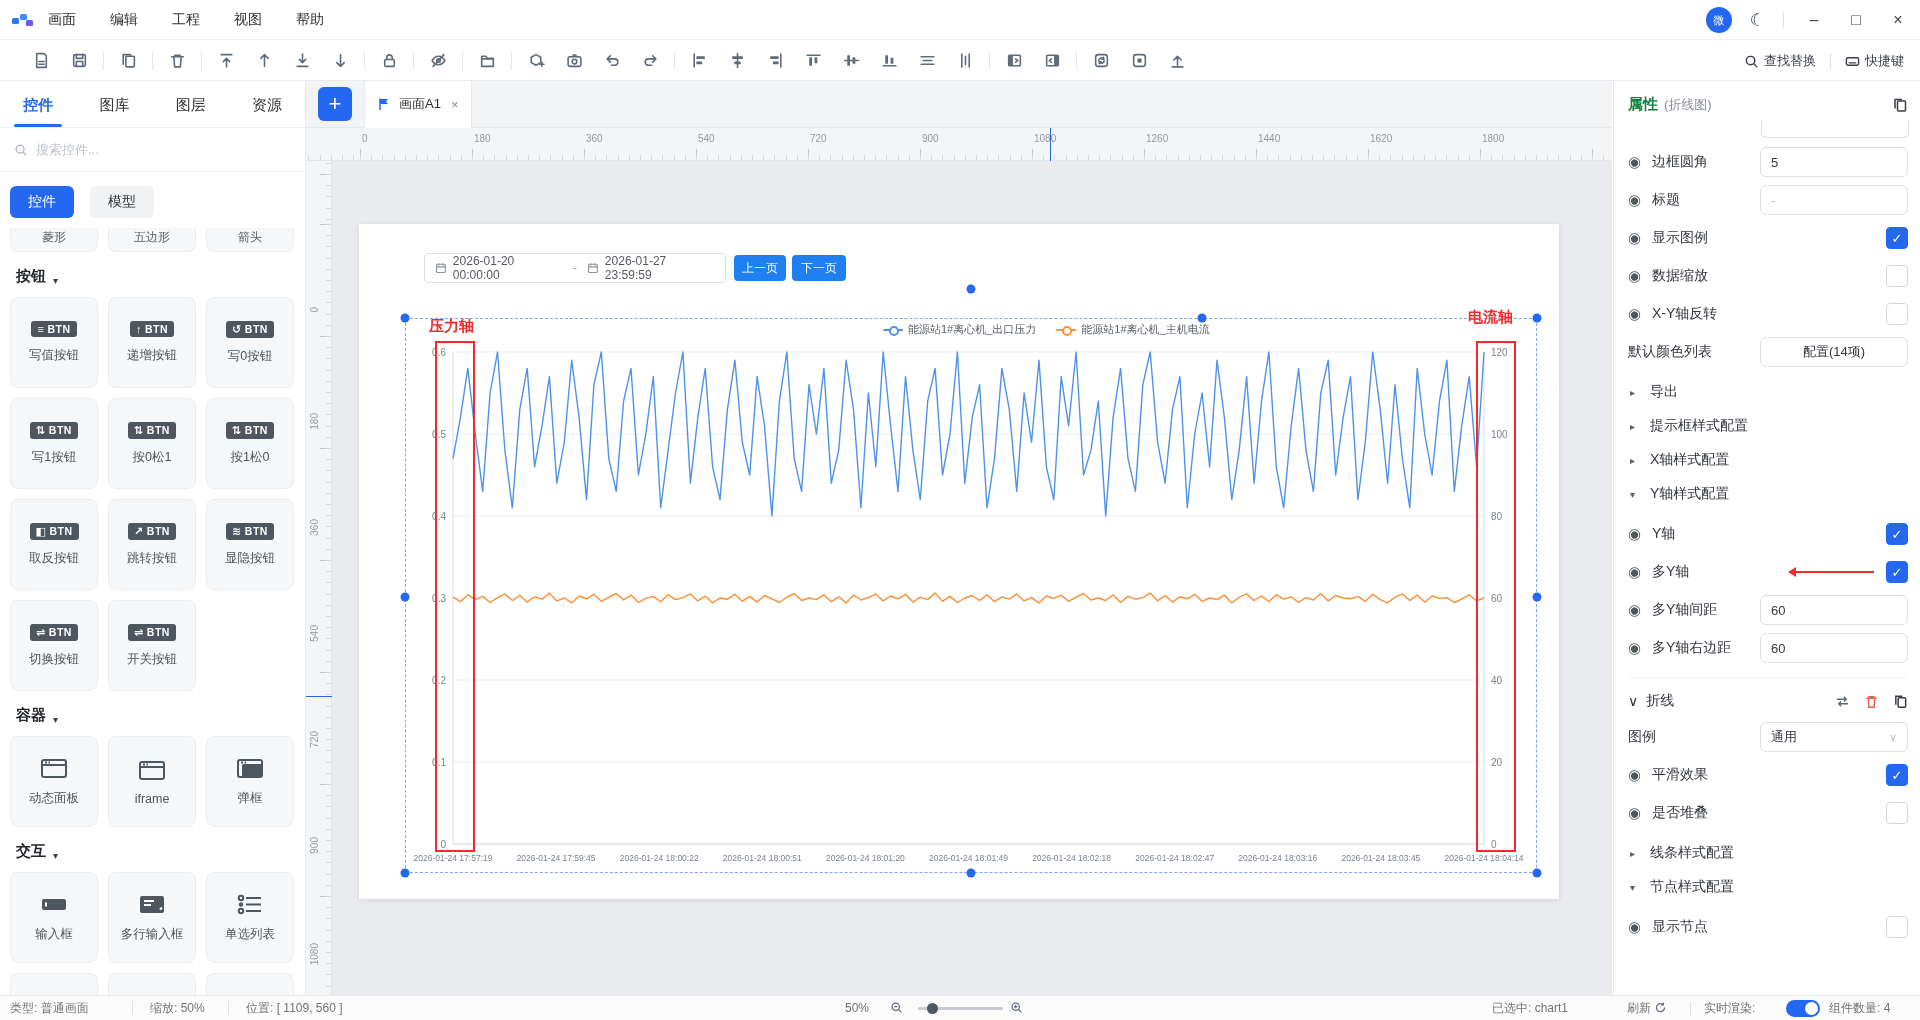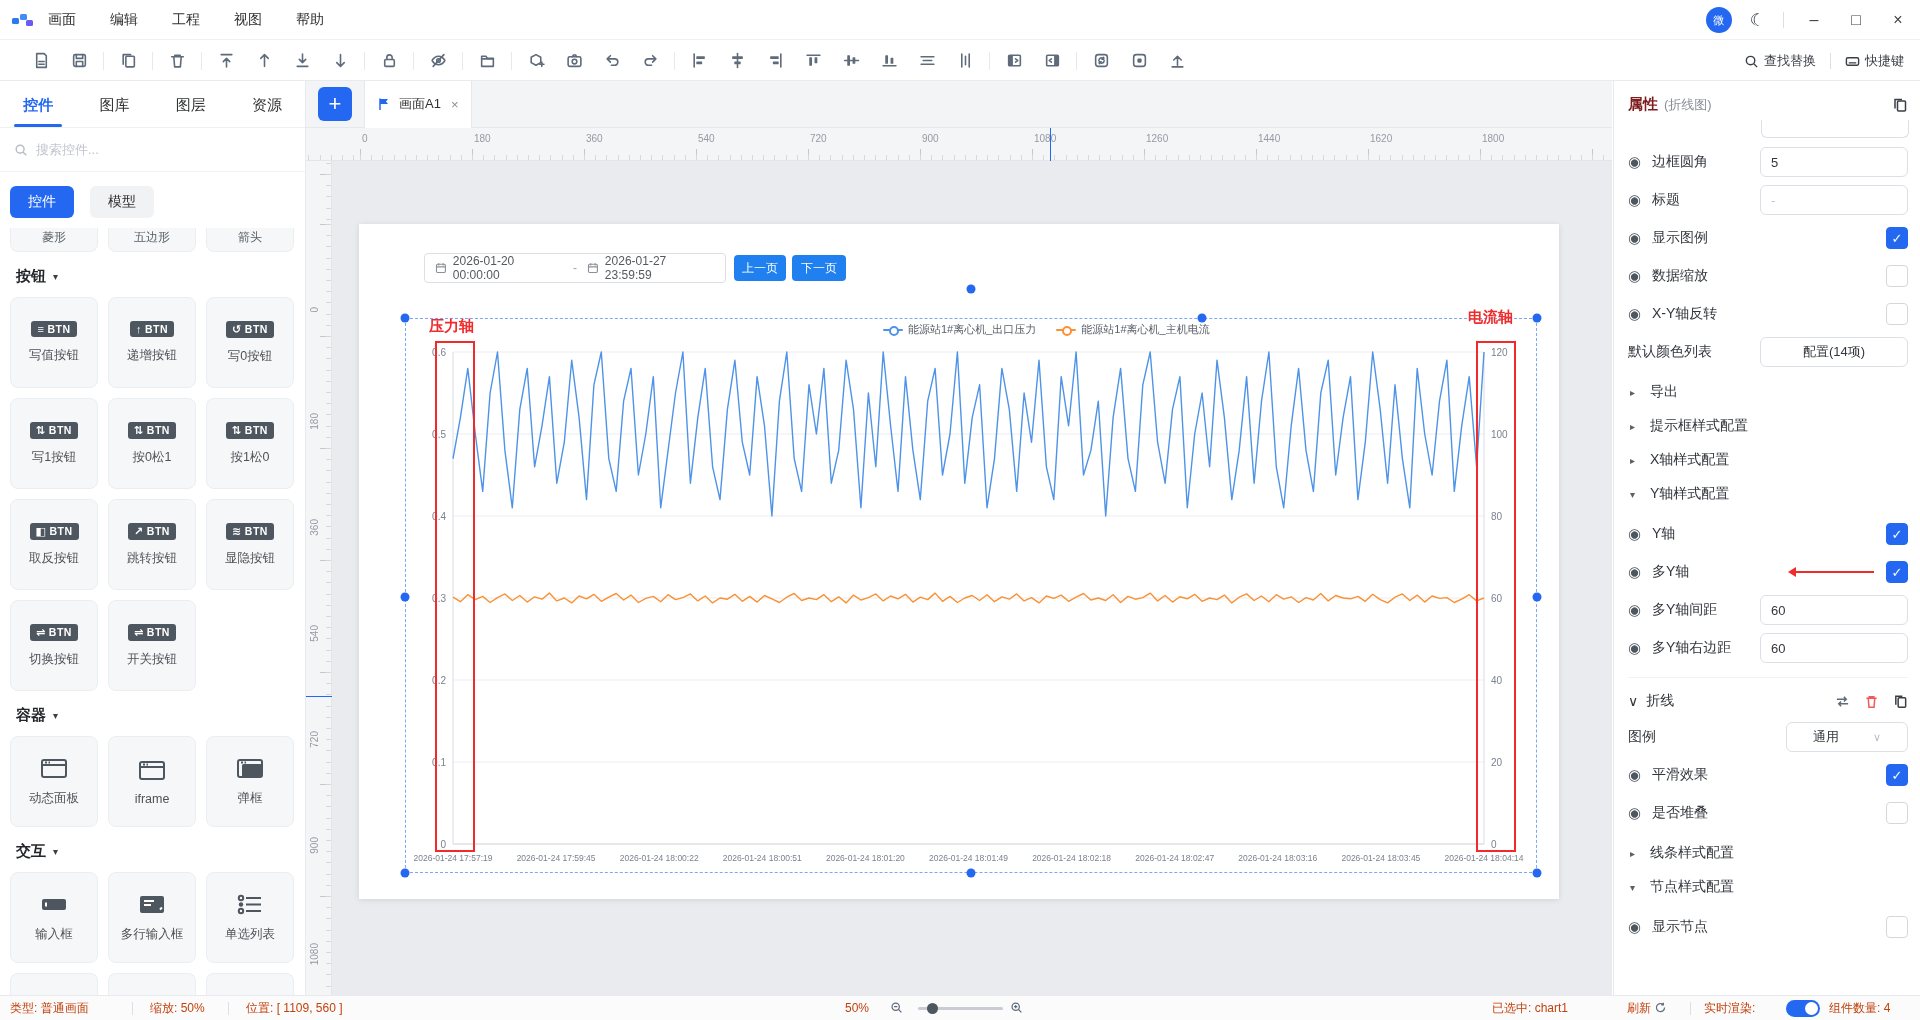--- a/index.html
+++ b/index.html
@@ -40,21 +40,21 @@
 .lp-search input::placeholder{color:#c0c4cc}
 .lp-body{padding:14px 10px 0 10px}
 .mode-toggle{display:flex;gap:16px;margin-bottom:10px}
 .mode-btn{min-width:64px;padding:7px 14px;border-radius:6px;background:#f1f2f4;color:#303133;font-size:14px;text-align:center}
 .mode-btn.active{background:#2468f2;color:#fff}
 .grid{display:flex;flex-wrap:wrap;gap:10px}
 .card{width:88px;height:91px;background:#f6f7f8;border:1px solid #ebeef1;border-radius:8px;display:flex;flex-direction:column;align-items:center;justify-content:center;gap:10px}
 .card-label{font-size:12.5px;color:#4e5359}
 .cut-card{width:88px;height:24px;background:#f6f7f8;border:1px solid #ebeef1;border-top:none;border-radius:0 0 8px 8px;font-size:12px;color:#5a6066;text-align:center;line-height:18px;overflow:hidden}
 .part-card{width:88px;height:26px;background:#f6f7f8;border:1px solid #ebeef1;border-bottom:none;border-radius:8px 8px 0 0}
-.sec-head{display:flex;align-items:center;gap:7px;font-size:15px;font-weight:bold;color:#23262b;margin:15px 0 11px 6px}
+.sec-head{display:flex;align-items:flex-end;gap:7px;font-size:15px;font-weight:bold;color:#23262b;margin:15px 0 11px 6px}
 .sec-head .arr{font-size:10px;color:#3a3f46}
 .btn-badge{background:#4e565f;color:#fff;border-radius:3px;padding:2px 6px;font-size:10.5px;font-weight:bold;display:flex;align-items:center;gap:3px;letter-spacing:.5px}
 .btn-badge i{font-style:normal;font-size:11px}
 .cicon{width:30px;height:24px}
 .cicon svg{width:100%;height:100%;stroke:#4e565f;fill:none;stroke-width:2}
 .cicon svg .fl{fill:#4e565f;stroke:none}
 
 
 .canvas-area{position:absolute;left:306px;top:81px;width:1306px;bottom:25px;background:#e9ebee;overflow:hidden}
 .canvas-tabs{position:absolute;left:0;top:0;width:100%;height:47px;background:#f3f4f6;border-bottom:1px solid #e6e8eb;display:flex;align-items:center}
@@ -88,45 +88,45 @@
 .lmark::after{content:"";position:absolute;left:6px;top:-3px;width:6px;height:6px;border-radius:50%;background:#fff;border:2px solid currentColor}
 .handle{position:absolute;width:9px;height:9px;border-radius:50%;background:#2468f2;transform:translate(-50%,-50%)}
 .red-box{position:absolute;border:2px solid #f12b2b}
 .red-label{position:absolute;color:#f12b2b;font-size:15px;font-weight:bold}
 .red-arrow{position:absolute;height:2px;background:#f12b2b}
 .red-arrow::before{content:"";position:absolute;left:-9px;top:-4px;border:5px solid transparent;border-right:8px solid #f12b2b}
 
 
 .right-panel{position:absolute;left:1613px;top:81px;width:307px;bottom:25px;background:#fff;border-left:1px solid #e8eaed;padding:14px 12px 0 14px;overflow:hidden}
 .rp-head{display:flex;align-items:center;font-size:15px;margin-bottom:6px}
-.rp-head b{color:#7f1d1d}
+.rp-head b{color:#15803d}
 .rp-head .sub{color:#8a9099;font-size:13px;margin-left:6px;font-weight:normal}
 .rp-head svg{width:16px;height:16px;margin-left:auto;stroke:#3a3f46;fill:none;stroke-width:1.5}
 .cut-input{width:148px;height:18px;border:1px solid #dcdfe6;border-top:none;border-radius:0 0 6px 6px;margin-left:133px;margin-bottom:9px;color:#c0c4cc;font-size:11px;padding-left:10px;overflow:hidden}
 .prow{display:flex;align-items:center;min-height:30px;margin-bottom:8px}
 .prop-ico{font-size:15px;color:#4e565f;width:24px}
 .plabel{font-size:14px;color:#33373d}
 .pctrl{margin-left:auto;width:148px}
 .pinput{width:148px;height:30px;border:1px solid #dcdfe6;border-radius:6px;font-size:13px;color:#33373d;padding:0 10px;outline:none}
 .pinput::placeholder{color:#c0c4cc}
-.pselect{width:122px;height:30px;border:1px solid #dcdfe6;border-radius:6px;font-size:13px;color:#33373d;padding:0 26px;display:flex;align-items:center}
+.pselect{width:148px;height:30px;border:1px solid #dcdfe6;border-radius:6px;font-size:13px;color:#33373d;padding:0 10px;display:flex;align-items:center}
 .pselect .chev{margin-left:auto;color:#b7bcc4;font-size:11px}
 .pbtn{width:148px;height:30px;border:1px solid #dcdfe6;border-radius:6px;background:#fff;font-size:13px;color:#33373d;text-align:center;line-height:28px}
 .checkbox{width:22px;height:22px;border:1px solid #d4d8de;border-radius:4px;background:#fff}
 .checkbox.checked{background:#2468f2;border-color:#2468f2;color:#fff;text-align:center;line-height:22px;font-size:13px}
 .checkbox.checked::after{content:"\2713"}
 .srow{display:flex;align-items:center;gap:8px;font-size:14px;color:#33373d;margin:16px 0 16px 2px}
 .srow .arr{font-size:10px;color:#5a6069;width:12px}
 .line-sec{display:flex;align-items:center;gap:8px;font-size:14px;color:#33373d;margin:14px 0 12px 0;padding-top:14px;border-top:1px solid #f0f2f4}
 .line-sec .icons{margin-left:auto;display:flex;gap:14px;align-items:center}
 .line-sec svg{width:15px;height:15px;fill:none;stroke-width:1.6}
 .indent{}
 
 
-.statusbar{position:absolute;left:0;bottom:0;width:1920px;height:25px;background:#fbfbfc;border-top:1px solid #e8eaed;font-size:12px;color:#c2410c}
+.statusbar{position:absolute;left:0;bottom:0;width:1920px;height:25px;background:#fbfbfc;border-top:1px solid #e8eaed;font-size:12px;color:#737373}
 .statusbar .it{position:absolute;top:0;height:25px;line-height:24px}
 .sb-div{position:absolute;top:6px;width:1px;height:13px;background:#dde0e5}
 .zoom-track{position:absolute;top:11px;left:918px;width:85px;height:3px;background:#c9cdd3;border-radius:2px}
 .zoom-knob{position:absolute;top:7px;left:927px;width:11px;height:11px;border-radius:50%;background:#4e565f}
 .sb-ico svg{width:13px;height:13px;stroke:#5f6b7a;fill:none;stroke-width:1.5;vertical-align:-2px}
 .toggle{position:absolute;top:4px;left:1786px;width:34px;height:17px;border-radius:9px;background:#2468f2}
 .toggle::after{content:"";position:absolute;right:2px;top:2px;width:13px;height:13px;border-radius:50%;background:#fff}
 
 
 .chart-widget svg text{font-family:"Liberation Sans","DejaVu Sans",sans-serif}

